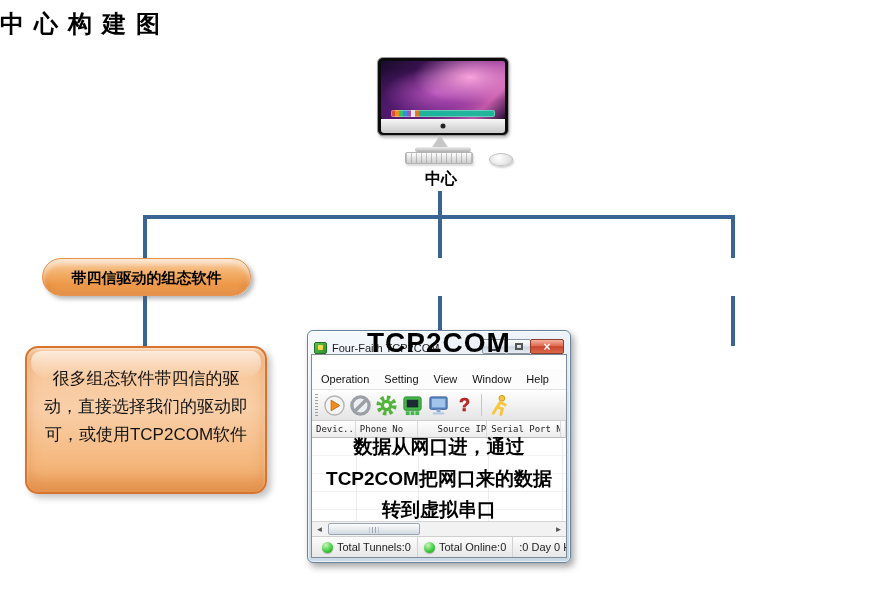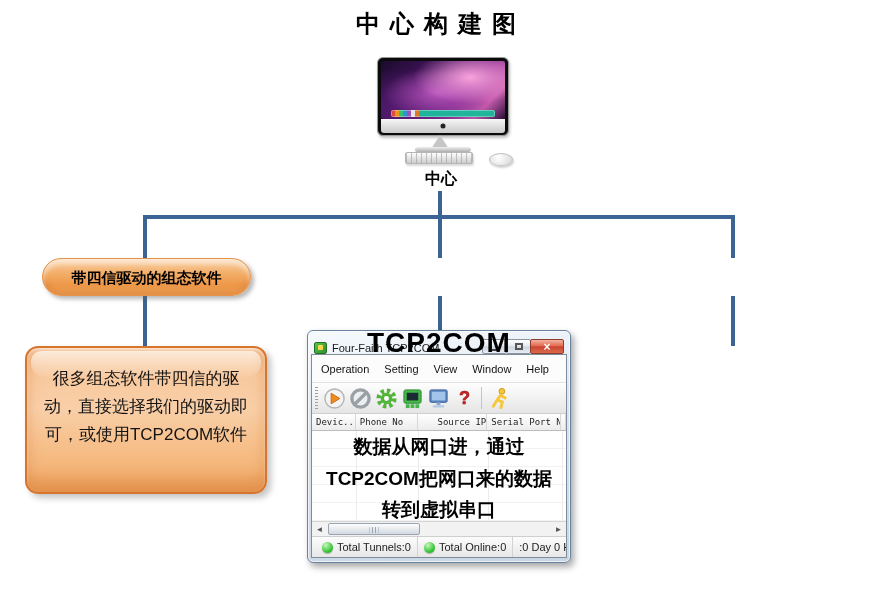--- a/index.html
+++ b/index.html
@@ -4,21 +4,21 @@
 <style>
   * { margin:0; padding:0; box-sizing:border-box; }
   html,body { background:#888; }
   body { font-family:"Liberation Sans", sans-serif; }
   .stage {
     position:relative; width:882px; height:593px; background:#ffffff;
     overflow:hidden; margin:0 auto;
   }
   
   .main-title {
-    position:absolute; left:0; right:0; top:8px; text-align:center;
+    position:absolute; left:0; right:0; top:8px; 
     font-size:24px; font-weight:bold; letter-spacing:10px; color:#000;
   }
   
   .imac-screen {
     position:absolute; left:377px; top:57px; width:132px; height:79px;
     background:#0b0b0b; border:1px solid #9a9a9a; border-radius:6px;
     padding:3px 3px 0 3px; box-shadow:1px 2px 3px rgba(0,0,0,.25);
   }
   .imac-display {
     height:58px; border-radius:2px; position:relative; overflow:hidden;
@@ -148,23 +148,23 @@
   }
   .overlay-app-title {
     position:absolute; left:59px; top:-4px; font-size:28px; font-weight:800;
     letter-spacing:1px; color:#000; z-index:30; white-space:nowrap;
   }
   .client {
     background:#fff; border:1px solid #7f8d9a; height:204px;
     display:flex; flex-direction:column; position:relative; overflow:hidden;
   }
   .menubar {
-    height:28px; background:#fcfcfc; border-bottom:1px solid #e2e2e2;
+    height:21px; background:#fcfcfc; border-bottom:1px solid #e2e2e2;
     display:flex; align-items:center; gap:15px; padding:0 9px;
-    font-size:11px; color:#111;
+    font-size:11px; color:#111;margin-top:14px;
   }
   .toolbar {
     height:31px; background:linear-gradient(#fefefe,#e5e5e5);
     border-bottom:1px solid #cfcfcf; display:flex; align-items:center; padding:0 3px;
   }
   .toolbar-grip {
     width:3px; height:22px; margin-right:3px;
     background:repeating-linear-gradient(180deg,#9f9f9f 0 1px, transparent 1px 3px);
   }
   .tool-icon { width:26px; height:26px; display:flex; align-items:center; justify-content:center; }

